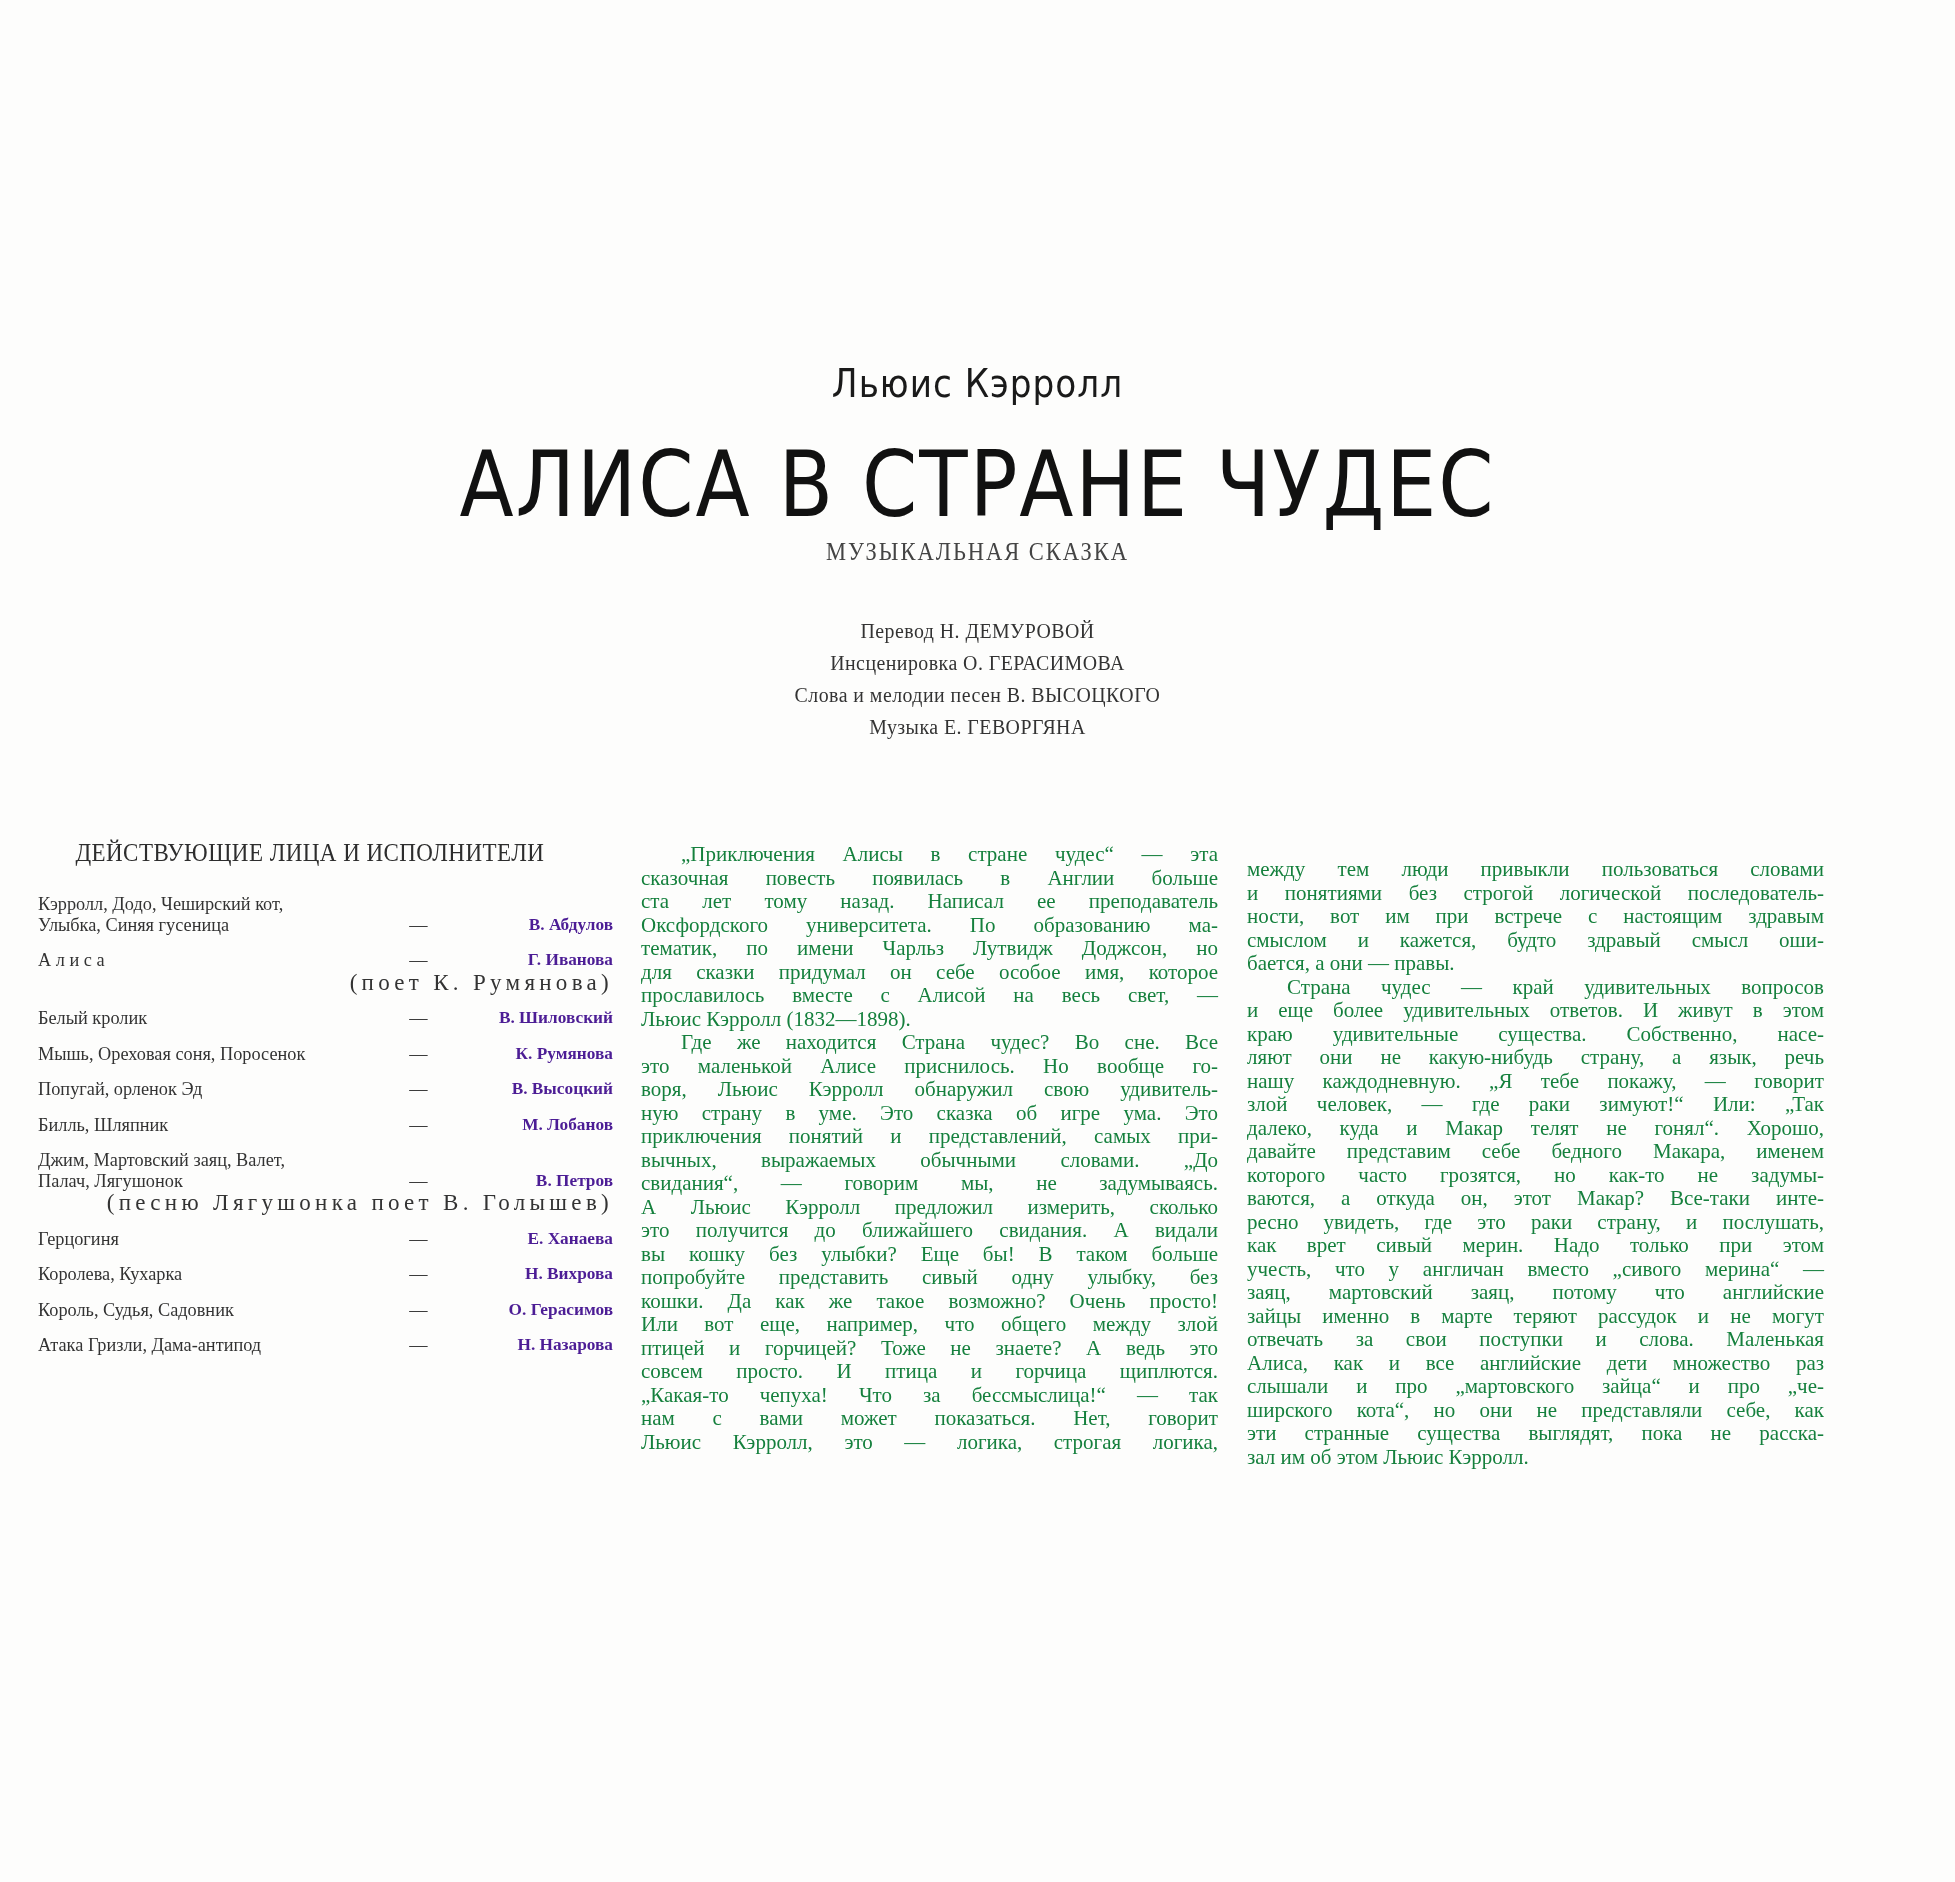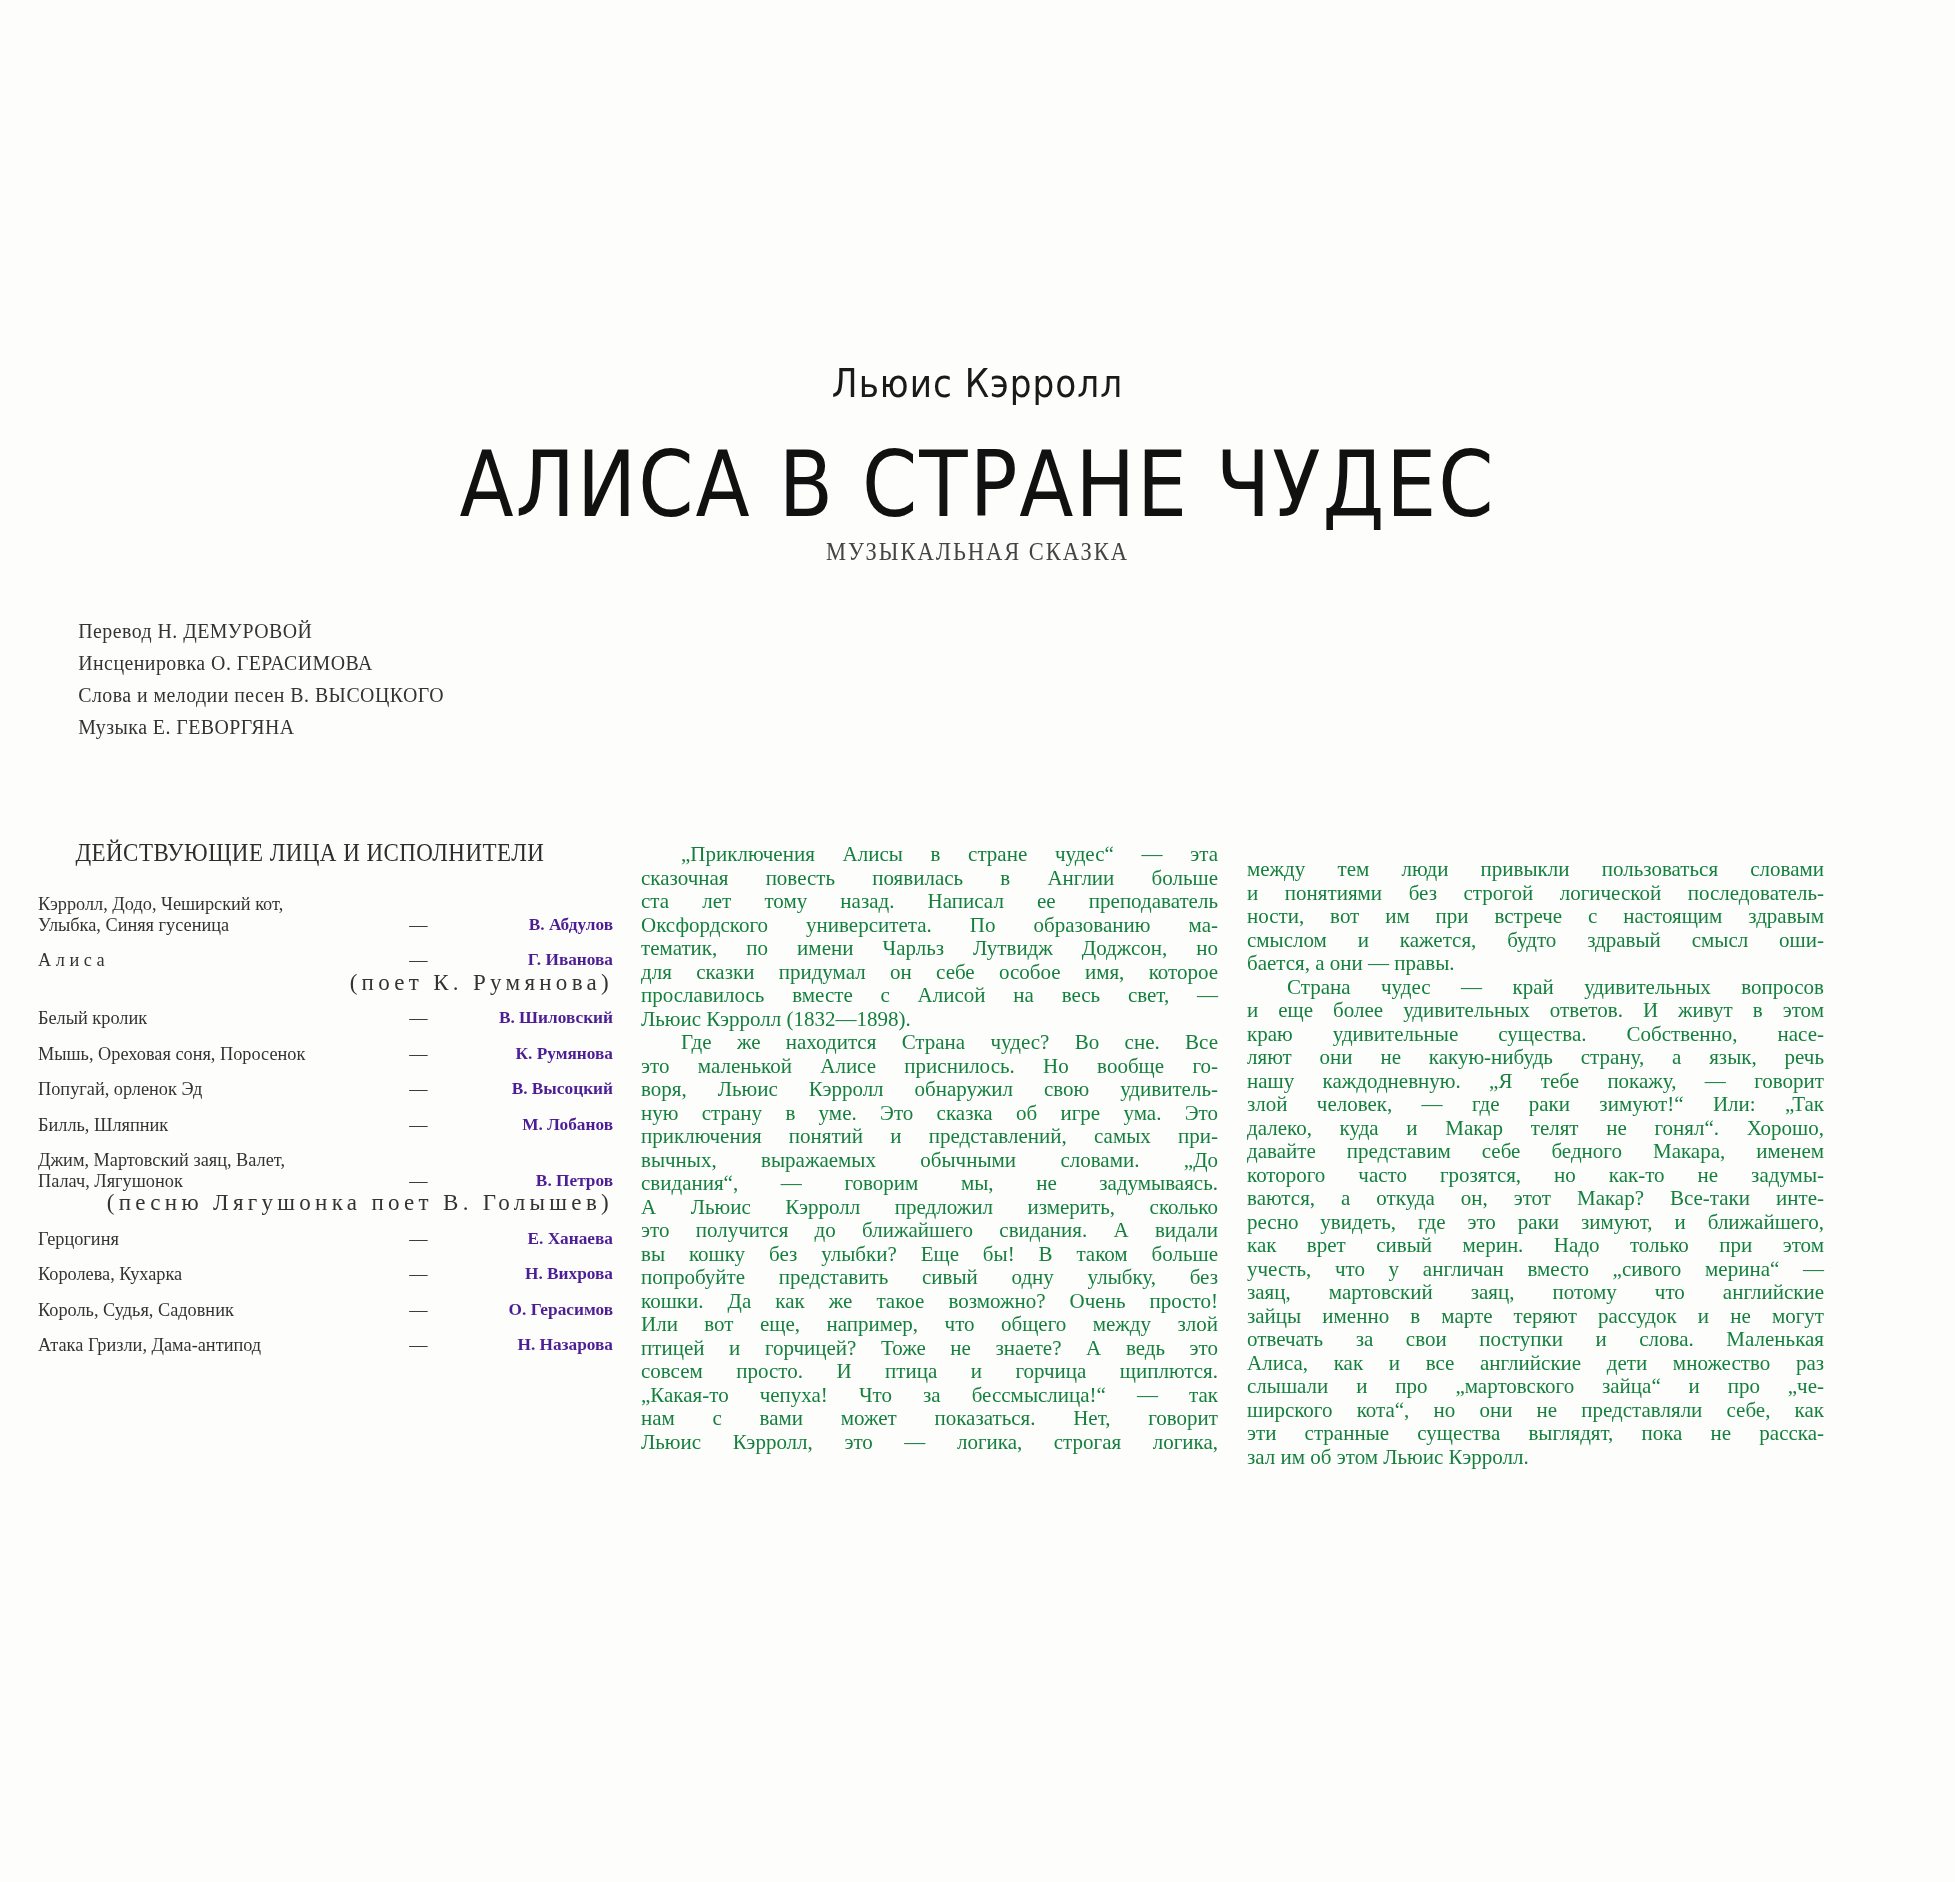--- a/index.html
+++ b/index.html
@@ -26,21 +26,21 @@
     letter-spacing: 2.2px;
     transform: scaleX(0.88);
   }
   .subtitle {
     position: absolute; left: 0; width: 1955px; top: 538px;
     text-align: center; font-size: 25px; letter-spacing: 2.2px; color: #444;
     transform: scaleX(0.9);
   }
   .credits {
     position: absolute; left: 0; width: 1955px; top: 615px;
-    font-size: 21.6px; line-height: 32px; color: #333;
+    text-align: center; font-size: 21.6px; line-height: 32px; color: #333;
     letter-spacing: 0.5px;
   }
   .credits div { transform: scaleX(0.92); }
 
   .cast {
     position: absolute; left: 38px; top: 839px; width: 575px;
     font-size: 18.3px; color: #333;
   }
   .cast-heading {
     font-size: 25px; letter-spacing: 0.5px; text-align: center; margin-bottom: 27px;
@@ -194,21 +194,21 @@
     <span class="line ind">Страна чудес — край удивительных вопросов</span>
     <span class="line">и еще более удивительных ответов. И живут в этом</span>
     <span class="line">краю удивительные существа. Собственно, насе-</span>
     <span class="line">ляют они не какую-нибудь страну, а язык, речь</span>
     <span class="line">нашу каждодневную. „Я тебе покажу, — говорит</span>
     <span class="line">злой человек, — где раки зимуют!“ Или: „Так</span>
     <span class="line">далеко, куда и Макар телят не гонял“. Хорошо,</span>
     <span class="line">давайте представим себе бедного Макара, именем</span>
     <span class="line">которого часто грозятся, но как-то не задумы-</span>
     <span class="line">ваются, а откуда он, этот Макар? Все-таки инте-</span>
-    <span class="line">ресно увидеть, где это раки зимуют, и ближайшего,</span>
+    <span class="line">ресно увидеть, где это раки страну, и послушать,</span>
     <span class="line">как врет сивый мерин. Надо только при этом</span>
     <span class="line">учесть, что у англичан вместо „сивого мерина“ —</span>
     <span class="line">заяц, мартовский заяц, потому что английские</span>
     <span class="line">зайцы именно в марте теряют рассудок и не могут</span>
     <span class="line">отвечать за свои поступки и слова. Маленькая</span>
     <span class="line">Алиса, как и все английские дети множество раз</span>
     <span class="line">слышали и про „мартовского зайца“ и про „че-</span>
     <span class="line">ширского кота“, но они не представляли себе, как</span>
     <span class="line">эти странные существа выглядят, пока не расска-</span>
     <span class="line last">зал им об этом Льюис Кэрролл.</span>

